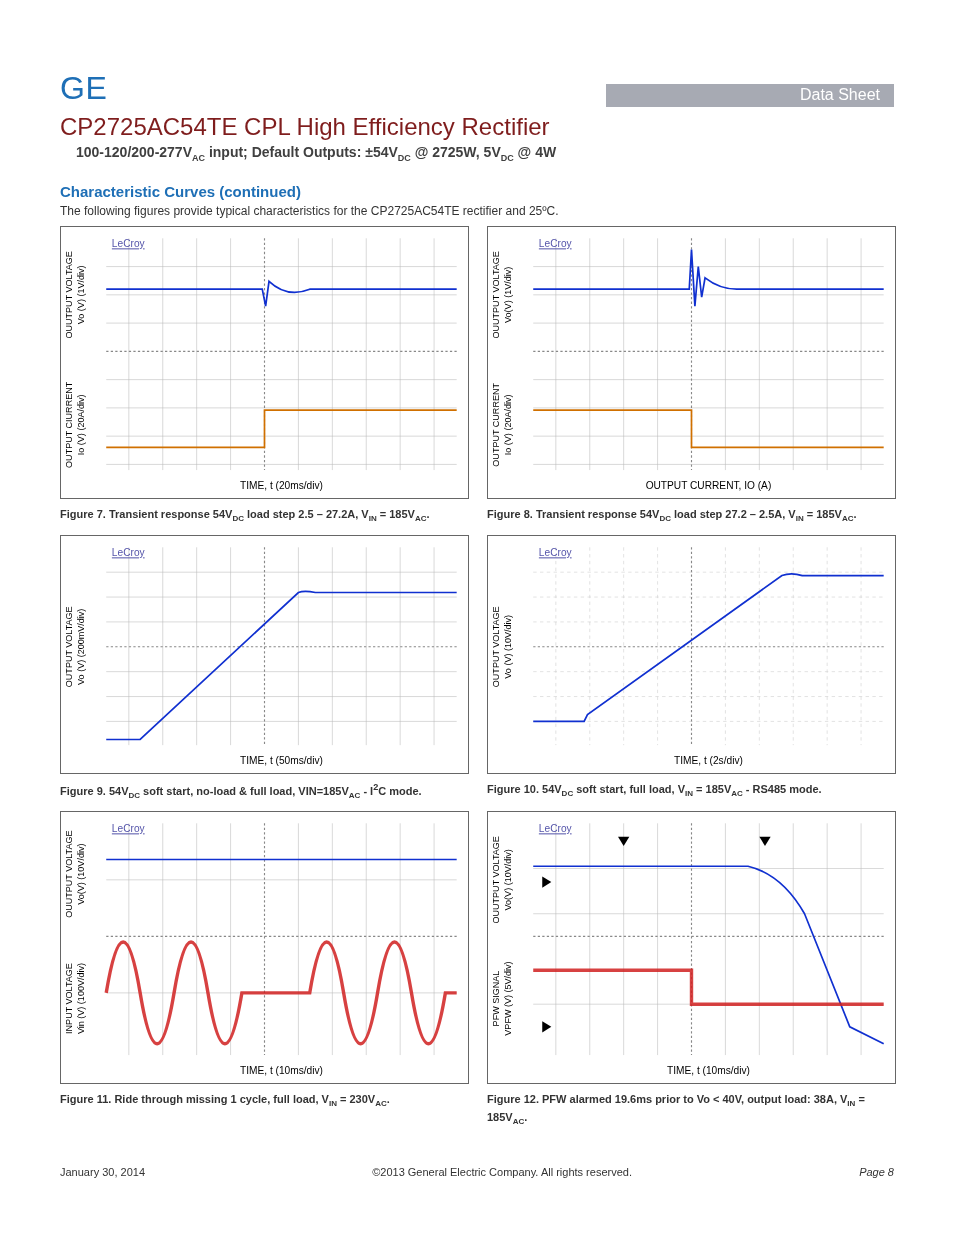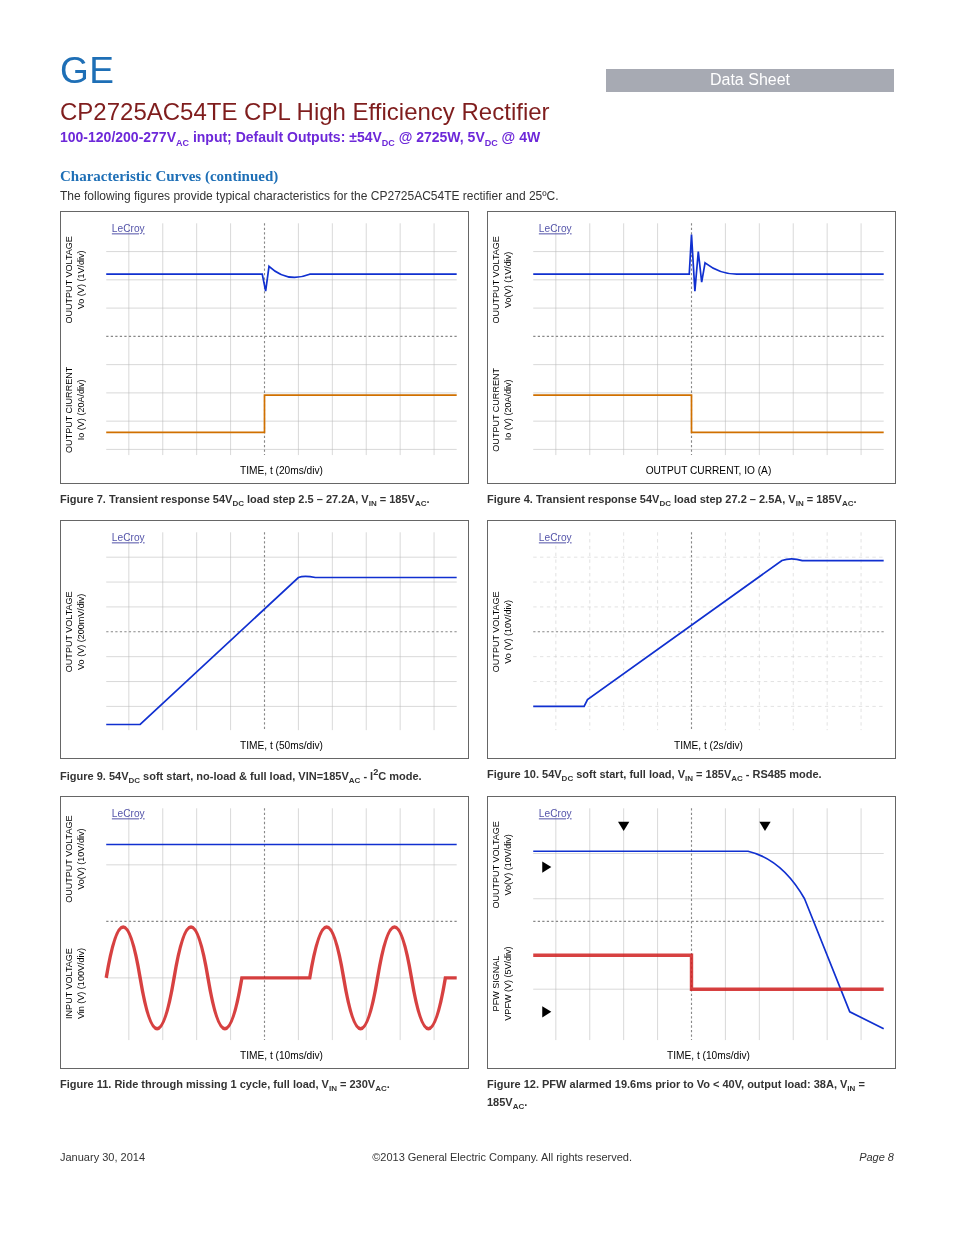--- a/index.html
+++ b/index.html
@@ -14,53 +14,53 @@
     padding: 50px 60px 40px 60px;
   }
   .top-bar {
     display: flex;
     justify-content: space-between;
     align-items: flex-end;
     margin-bottom: 6px;
   }
   .ge-logo {
     font-family: Arial, sans-serif;
-    font-size: 37px;
+    font-size: 32px;
     font-weight: 400;
     color: #1e6fb6;
     letter-spacing: 0.5px;
+    margin-top: 20px;
   }
   .doc-type {
     background: #a7aab3;
     color: #fff;
     font-size: 16px;
     padding: 2px 14px 3px 14px;
     width: 260px;
-    text-align: center;
+    text-align: right;
   }
   .title {
     font-size: 24px;
     color: #7f1d1d;
     font-weight: 400;
     margin: 0;
     line-height: 1.2;
   }
   .subtitle {
     font-size: 14px;
     font-weight: 700;
-    color: #6d28d9;
-    margin: 2px 0 20px 0;
+    color: #404040;
+    margin: 2px 0 20px 16px;
   }
   .subtitle sub { font-size: 9px; }
   .section-head {
     color: #1e6fb6;
     font-size: 15px;
     font-weight: 700;
     margin: 10px 0 2px 0;
-    font-family: Liberation Serif, serif;
   }
   .intro {
     font-size: 12px;
     margin: 4px 0 8px 0;
   }
   .grid {
     display: grid;
     grid-template-columns: 1fr 1fr;
     column-gap: 20px;
     row-gap: 6px;
@@ -182,21 +182,21 @@
           <text x="0" y="0" font-size="8" text-anchor="middle">OUUTPUT VOLTAGE</text>
           <text x="0" y="10" font-size="8" text-anchor="middle">Vo(V) (1V/div)</text>
         </g>
         <g transform="translate(10,175) rotate(-90)">
           <text x="0" y="0" font-size="8" text-anchor="middle">OUTPUT CURRENT</text>
           <text x="0" y="10" font-size="8" text-anchor="middle">Io (V) (20A/div)</text>
         </g>
         <text x="195" y="232" font-size="9" text-anchor="middle">OUTPUT CURRENT, IO (A)</text>
       </svg>
       <div class="caption">
-        <span>Figure 4.</span>
+        <span>Figure 8.</span>
         <span>Transient response 54V<sub>DC</sub> load step 27.2 – 2.5A, V<sub>IN</sub> = 185V<sub>AC</sub>.</span>
       </div>
     </div>
 
     <div class="fig-block">
       <svg class="scope" viewBox="0 0 360 210">
         <rect x="0" y="0" width="360" height="210" fill="#fff"></rect>
         <g stroke="#bbb" stroke-width="0.5">
           <line x1="60" y1="10" x2="60" y2="185"></line>
             <line x1="90" y1="10" x2="90" y2="185"></line>

